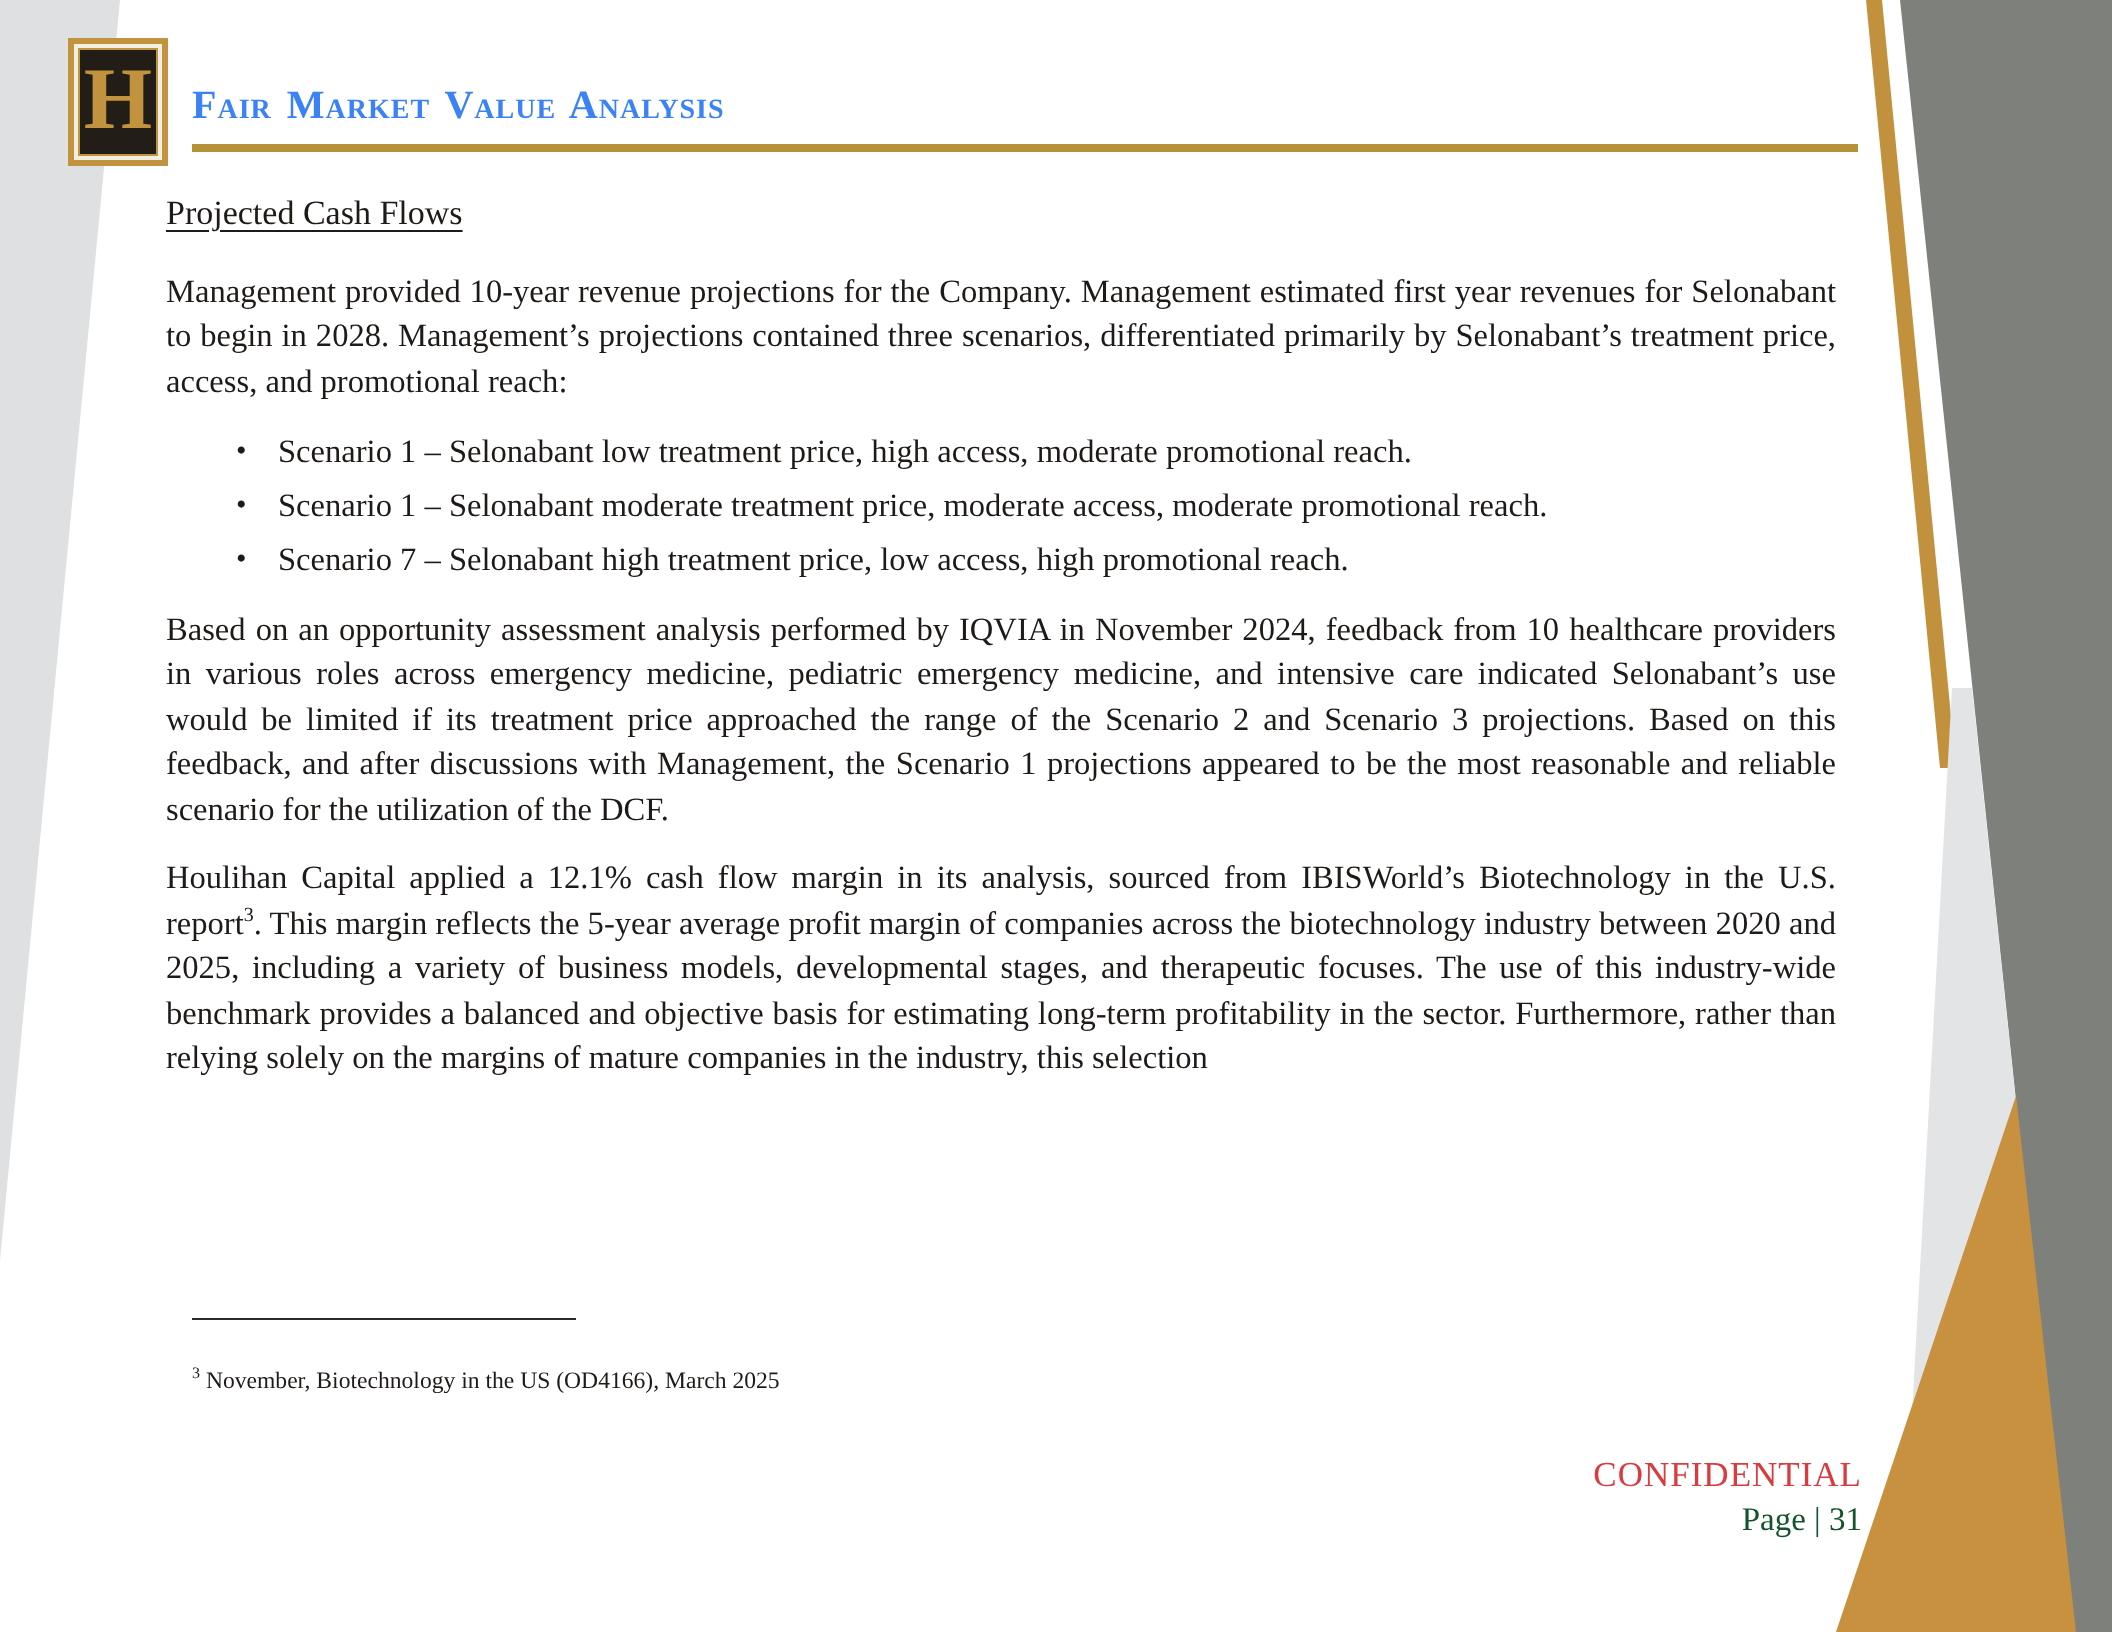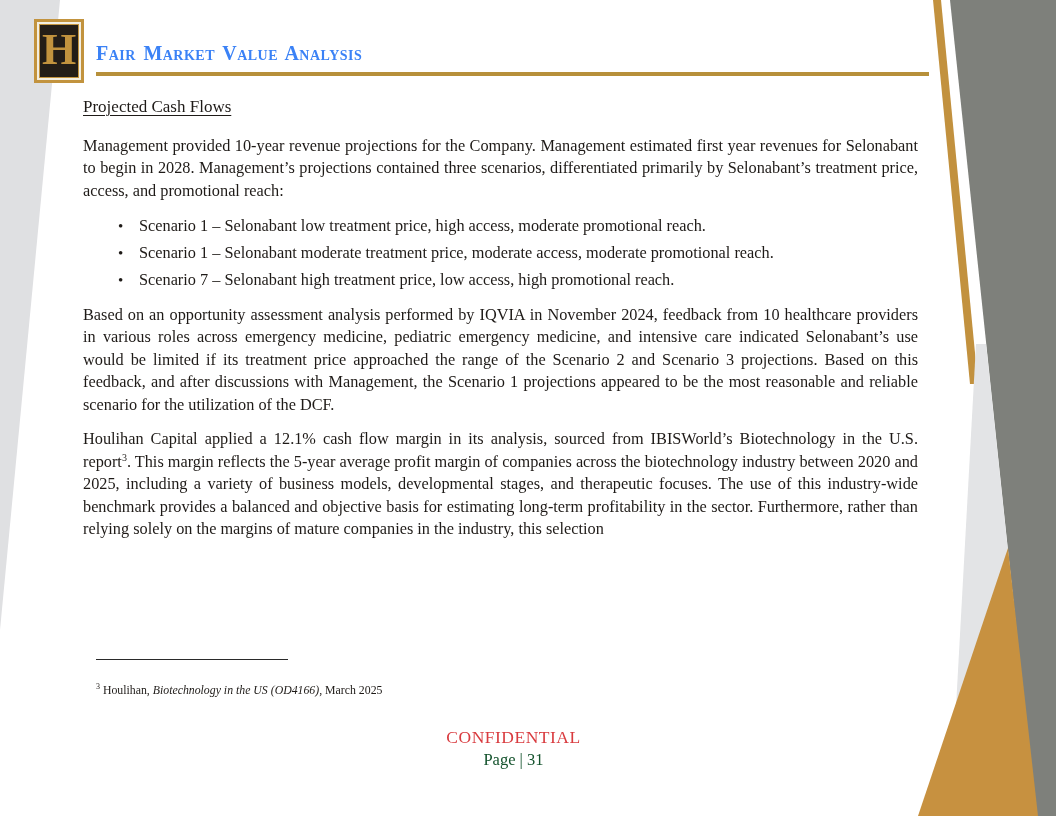--- a/index.html
+++ b/index.html
@@ -68,24 +68,24 @@
     position:absolute;left:35px;top:0;
     font-size:15px;line-height:22.4px;
   }
   sup{font-size:10px;line-height:0;vertical-align:super;}
 
   
   .footnote{position:absolute;left:96px;top:659px;width:835px;}
   .footnote-rule{width:192px;height:1.3px;background:#2a2a2a;margin:0 0 23px 0;}
   .footnote-text{font-size:11.8px;line-height:15px;margin:0;}
   .footnote-text sup{font-size:8px;}
-  .fn-italic{font-style:italic;}
+  .fn-italic{}
 
   
-  .footer{position:absolute;left:96px;top:726px;width:835px;text-align:center;}
+  .footer{position:absolute;left:96px;top:726px;width:835px;text-align:right;}
   .confidential{
     font-size:17.5px;line-height:22px;letter-spacing:.5px;
     color:var(--red,#d93b3f);margin:0 0 1px 0;
   }
   .pagenum{font-size:16.5px;line-height:22px;color:#14532d;margin:0;}
 </style>
 </head>
 <body>
 
 <div class="page">
@@ -130,21 +130,21 @@
     </ul>
 
     <p class="para">Based on an opportunity assessment analysis performed by IQVIA in November 2024, feedback from 10 healthcare providers in various roles across emergency medicine, pediatric emergency medicine, and intensive care indicated Selonabant’s use would be limited if its treatment price approached the range of the Scenario 2 and Scenario 3 projections. Based on this feedback, and after discussions with Management, the Scenario 1 projections appeared to be the most reasonable and reliable scenario for the utilization of the DCF.</p>
 
 
     <p class="para"><span>Houlihan Capital applied a 12.1% cash flow margin in its analysis, sourced from IBISWorld’s Biotechnology in the U.S. report</span><sup>3</sup><span>. This margin reflects the 5-year average profit margin of companies across the biotechnology industry between 2020 and 2025, including a variety of business models, developmental stages, and therapeutic focuses. The use of this industry-wide benchmark provides a balanced and objective basis for estimating long-term profitability in the sector. Furthermore, rather than relying solely on the margins of mature companies in the industry, this selection</span></p>
   </div>
 
   <div class="footnote">
     <div class="footnote-rule"></div>
-    <p class="footnote-text"><sup>3</sup><span> Houlihan, </span><span class="fn-italic">Biotechnology in the US (OD4166)</span><span>, March 2025</span></p>
+    <p class="footnote-text"><sup>3</sup><span> November, </span><span class="fn-italic">Biotechnology in the US (OD4166)</span><span>, March 2025</span></p>
   </div>
 
   <div class="footer">
     <p class="confidential">CONFIDENTIAL</p>
     <p class="pagenum">Page  |  31</p>
   </div>
 
 </div>
 
 </body></html>

